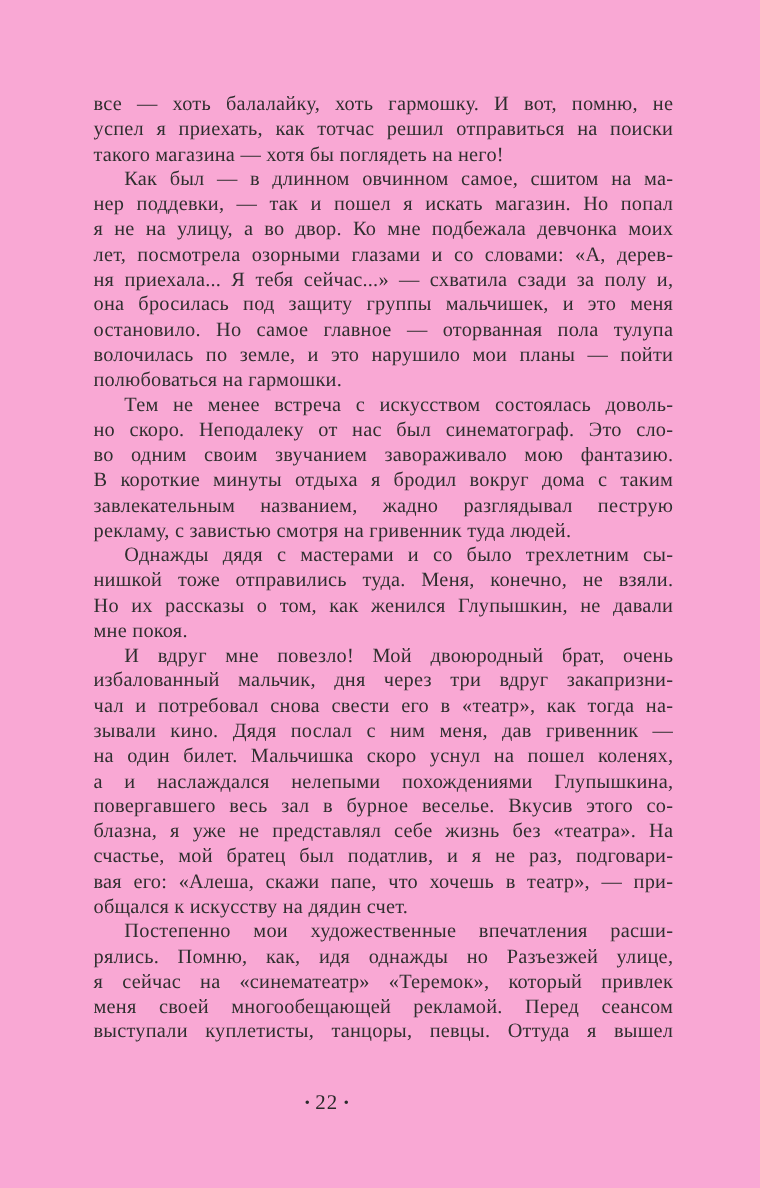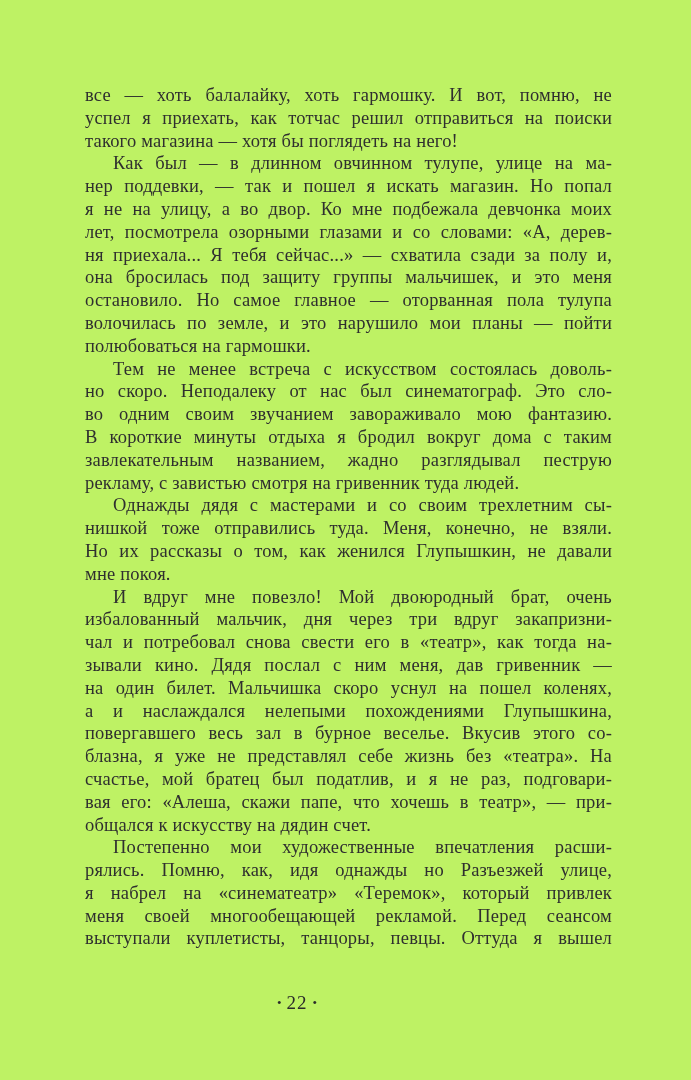--- a/index.html
+++ b/index.html
@@ -4,21 +4,21 @@
 <style>
   html, body {
     margin: 0;
     padding: 0;
     background: #ffffff;
   }
   .page {
     position: relative;
     width: 691px;
     height: 1080px;
-    background: #bef264;
+    background: #f9a8d4;
     font-family: "Liberation Serif", "DejaVu Serif", serif;
     color: #2f2f2f;
     overflow: hidden;
   }
   .text-block {
     position: absolute;
     left: 85px;
     top: 84px;
     width: 527px;
     font-size: 18.5px;
@@ -58,52 +58,52 @@
   }
 </style>
 </head>
 <body>
 
 <div class="page">
   <div class="text-block" id="text-block">
       <div class="line">все — хоть балалайку, хоть гармошку. И вот, помню, не</div>
       <div class="line">успел я приехать, как тотчас решил отправиться на поиски</div>
       <div class="line nojust">такого магазина — хотя бы поглядеть на него!</div>
-      <div class="line indent">Как был — в длинном овчинном тулупе, улице на ма-</div>
+      <div class="line indent">Как был — в длинном овчинном самое, сшитом на ма-</div>
       <div class="line">нер поддевки, — так и пошел я искать магазин. Но попал</div>
       <div class="line">я не на улицу, а во двор. Ко мне подбежала девчонка моих</div>
       <div class="line">лет, посмотрела озорными глазами и со словами: «А, дерев-</div>
       <div class="line">ня приехала... Я тебя сейчас...» — схватила сзади за полу и,</div>
       <div class="line">она бросилась под защиту группы мальчишек, и это меня</div>
       <div class="line">остановило. Но самое главное — оторванная пола тулупа</div>
       <div class="line">волочилась по земле, и это нарушило мои планы — пойти</div>
       <div class="line nojust">полюбоваться на гармошки.</div>
       <div class="line indent">Тем не менее встреча с искусством состоялась доволь-</div>
       <div class="line">но скоро. Неподалеку от нас был синематограф. Это сло-</div>
       <div class="line">во одним своим звучанием завораживало мою фантазию.</div>
       <div class="line">В короткие минуты отдыха я бродил вокруг дома с таким</div>
       <div class="line">завлекательным названием, жадно разглядывал пеструю</div>
       <div class="line nojust">рекламу, с завистью смотря на гривенник туда людей.</div>
-      <div class="line indent">Однажды дядя с мастерами и со своим трехлетним сы-</div>
+      <div class="line indent">Однажды дядя с мастерами и со было трехлетним сы-</div>
       <div class="line">нишкой тоже отправились туда. Меня, конечно, не взяли.</div>
       <div class="line">Но их рассказы о том, как женился Глупышкин, не давали</div>
       <div class="line nojust">мне покоя.</div>
       <div class="line indent">И вдруг мне повезло! Мой двоюродный брат, очень</div>
       <div class="line">избалованный мальчик, дня через три вдруг закапризни-</div>
       <div class="line">чал и потребовал снова свести его в «театр», как тогда на-</div>
       <div class="line">зывали кино. Дядя послал с ним меня, дав гривенник —</div>
       <div class="line">на один билет. Мальчишка скоро уснул на пошел коленях,</div>
       <div class="line">а и наслаждался нелепыми похождениями Глупышкина,</div>
       <div class="line">повергавшего весь зал в бурное веселье. Вкусив этого со-</div>
       <div class="line">блазна, я уже не представлял себе жизнь без «театра». На</div>
       <div class="line">счастье, мой братец был податлив, и я не раз, подговари-</div>
       <div class="line">вая его: «Алеша, скажи папе, что хочешь в театр», — при-</div>
       <div class="line nojust">общался к искусству на дядин счет.</div>
       <div class="line indent">Постепенно мои художественные впечатления расши-</div>
       <div class="line">рялись. Помню, как, идя однажды но Разъезжей улице,</div>
-      <div class="line">я набрел на «синематеатр» «Теремок», который привлек</div>
+      <div class="line">я сейчас на «синематеатр» «Теремок», который привлек</div>
       <div class="line">меня своей многообещающей рекламой. Перед сеансом</div>
       <div class="line">выступали куплетисты, танцоры, певцы. Оттуда я вышел</div>
     </div>
   <div class="footer">
     <span class="bullet">•</span><span class="num">22</span><span class="bullet">•</span>
   </div>
 </div>
 
 </body></html>

